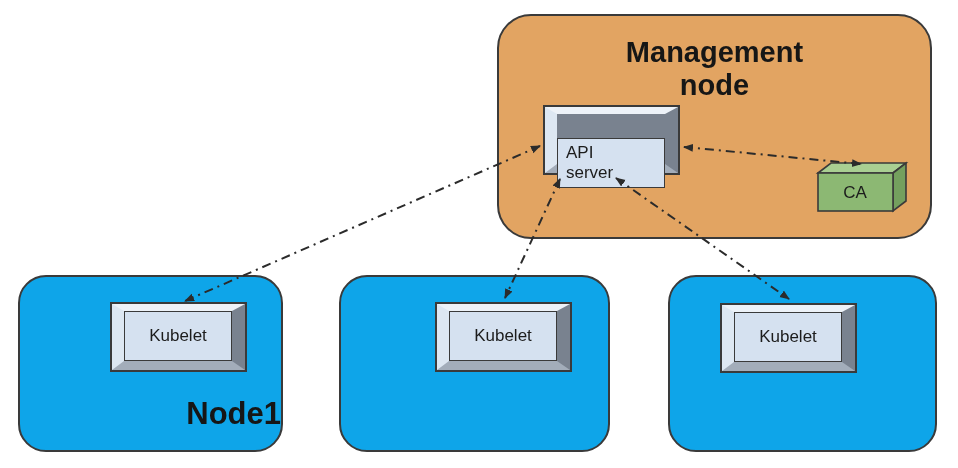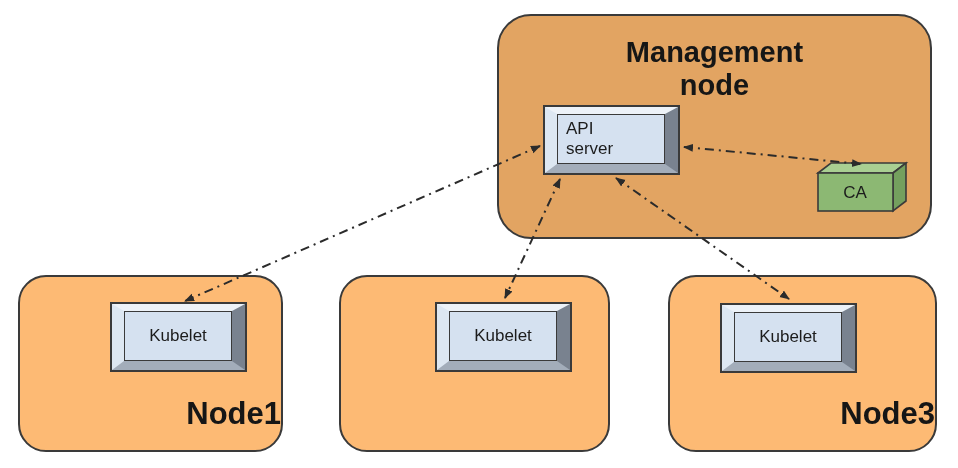--- a/index.html
+++ b/index.html
@@ -11,21 +11,21 @@
   
   .group-box{
     position:absolute;box-sizing:border-box;
     border:2px solid #3a3a3a;
   }
   .mgmt{
     left:497px;top:14px;width:435px;height:225px;
     background:#e2a462;border-radius:34px;
   }
   .worker{
-    top:275px;height:177px;background:#fdba74;border-radius:28px;
+    top:275px;height:177px;background:#0ea5e9;border-radius:28px;
   }
   .worker-1{left:18px;width:265px;}
   .worker-2{left:339px;width:271px;}
   .worker-3{left:668px;width:269px;}
   .mgmt-title{
     position:absolute;left:0;right:0;top:20px;text-align:center;
     font-size:29px;line-height:33px;font-weight:700;white-space:pre-line;color:#161616;
   }
   .node-label{
     position:absolute;left:0;right:0;bottom:18px;text-align:right;
@@ -41,21 +41,21 @@
     border-style:solid;
     border-width:7px 13px 9px 12px;
     border-color:#edf2f8 #79828f #a3adba #dde7f2;
   }
   .bevel-inner{
     box-sizing:border-box;width:108px;height:50px;
     border:1px solid #3a3a3a;background:#d5e1f0;
     display:flex;align-items:center;
   }
   .bevel-inner.center{justify-content:center;}
-  .bevel-inner.left{justify-content:flex-start;padding-left:8px;}
+  .bevel-inner.left{justify-content:flex-start;padding-left:8px;margin-top:24px;}
   .component-label{
     font-size:17px;line-height:20px;white-space:pre-line;color:#1c1c1c;
   }
   .arrow-layer{position:absolute;left:0;top:0;pointer-events:none;}
 </style>
 </head>
 <body>
 
 <div class="canvas">
 
@@ -102,21 +102,20 @@
   </div>
 
   <div class="group-box worker worker-3">
     <div class="bevel-outer" style="left:50px;top:26px;">
       <div class="bevel-frame">
         <div class="bevel-inner center">
           <span class="component-label">Kubelet</span>
         </div>
       </div>
     </div>
-    <div class="node-label">Node3</div>
   </div>
 
   <svg class="arrow-layer" width="958" height="468" viewBox="0 0 958 468">
     <defs>
       <marker id="ah-end" markerWidth="12" markerHeight="10" refX="9" refY="4" orient="auto" markerUnits="userSpaceOnUse">
         <path d="M0,0 L10,4 L0,8 Z" fill="#2b2b2b"></path>
       </marker>
       <marker id="ah-start" markerWidth="12" markerHeight="10" refX="9" refY="4" orient="auto-start-reverse" markerUnits="userSpaceOnUse">
         <path d="M0,0 L10,4 L0,8 Z" fill="#2b2b2b"></path>
       </marker>

